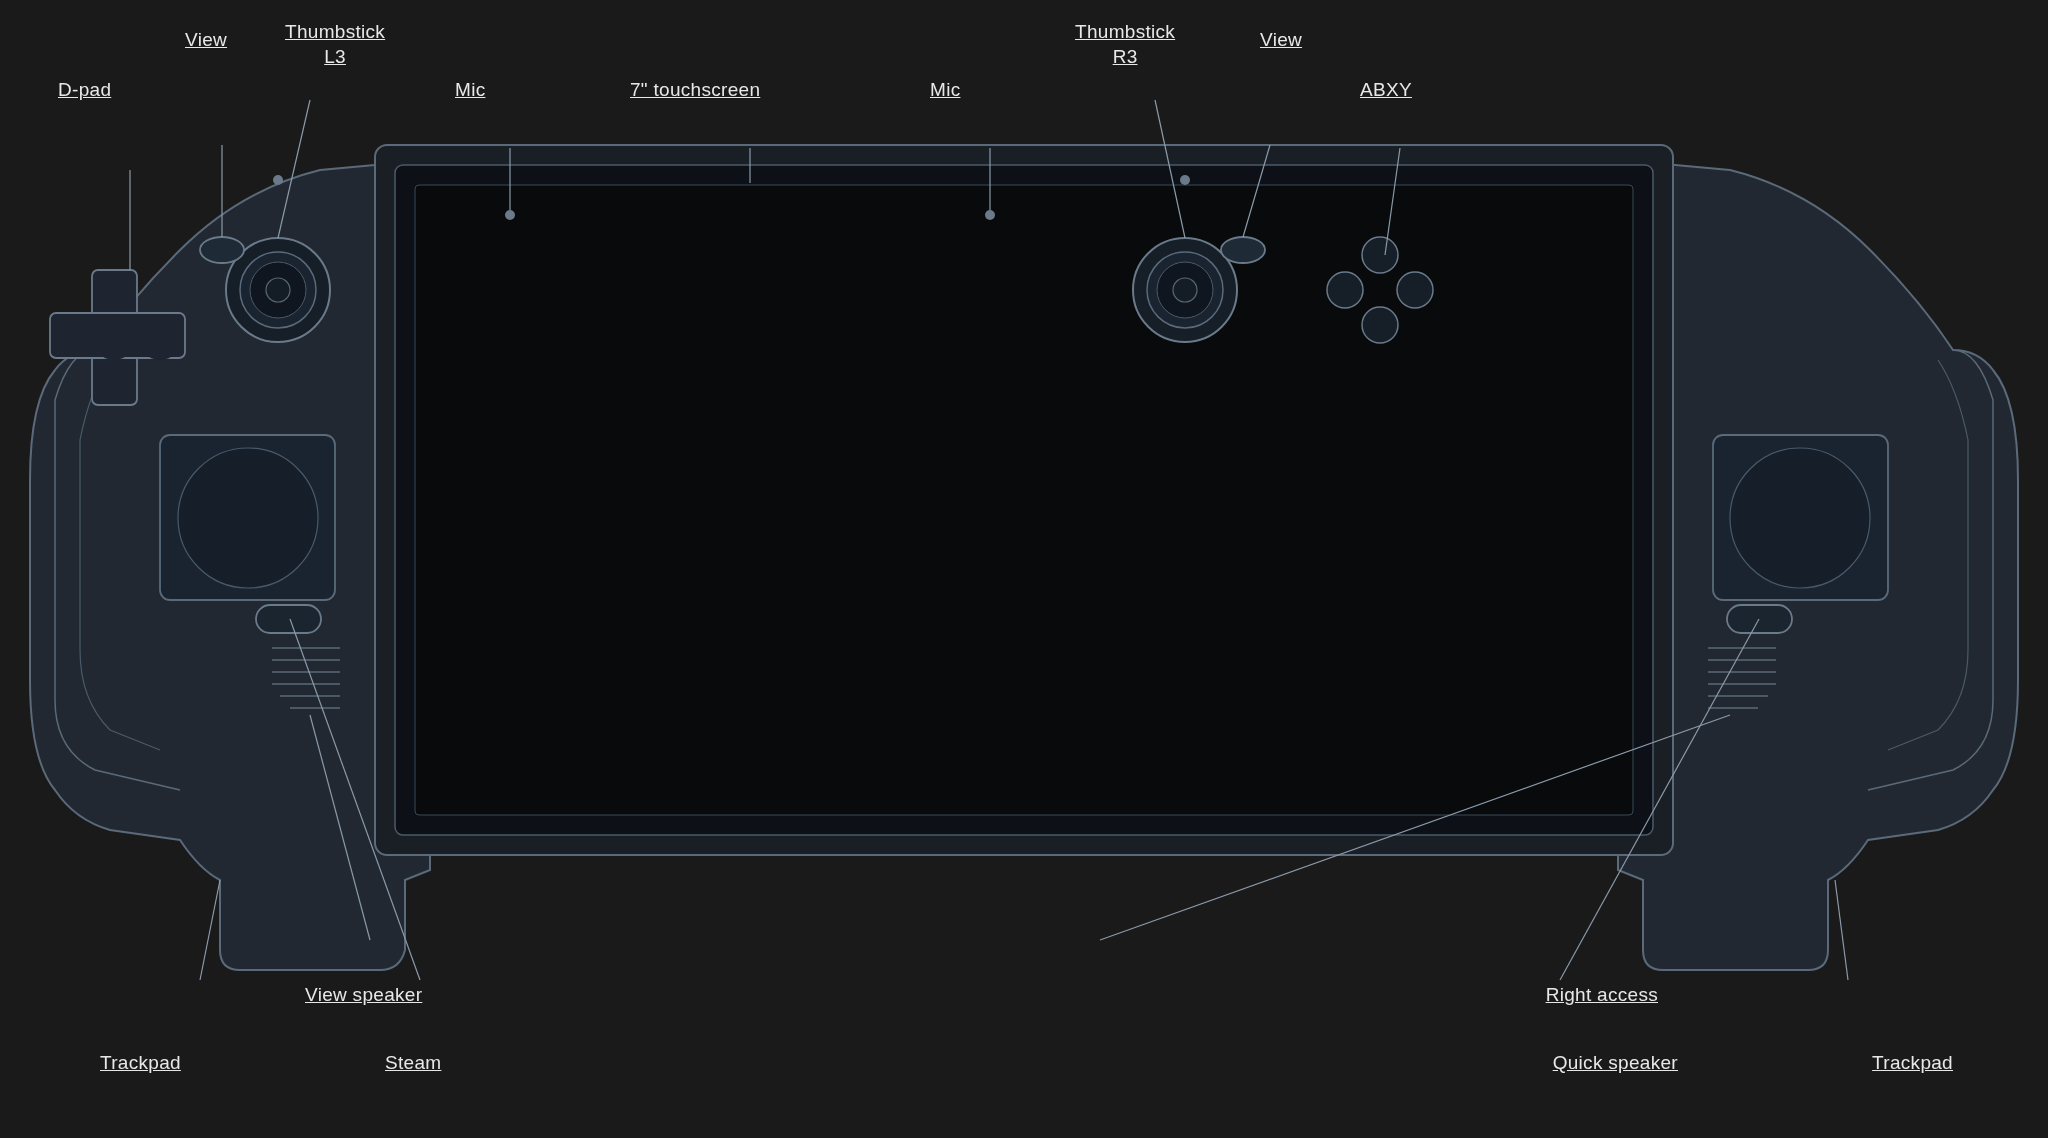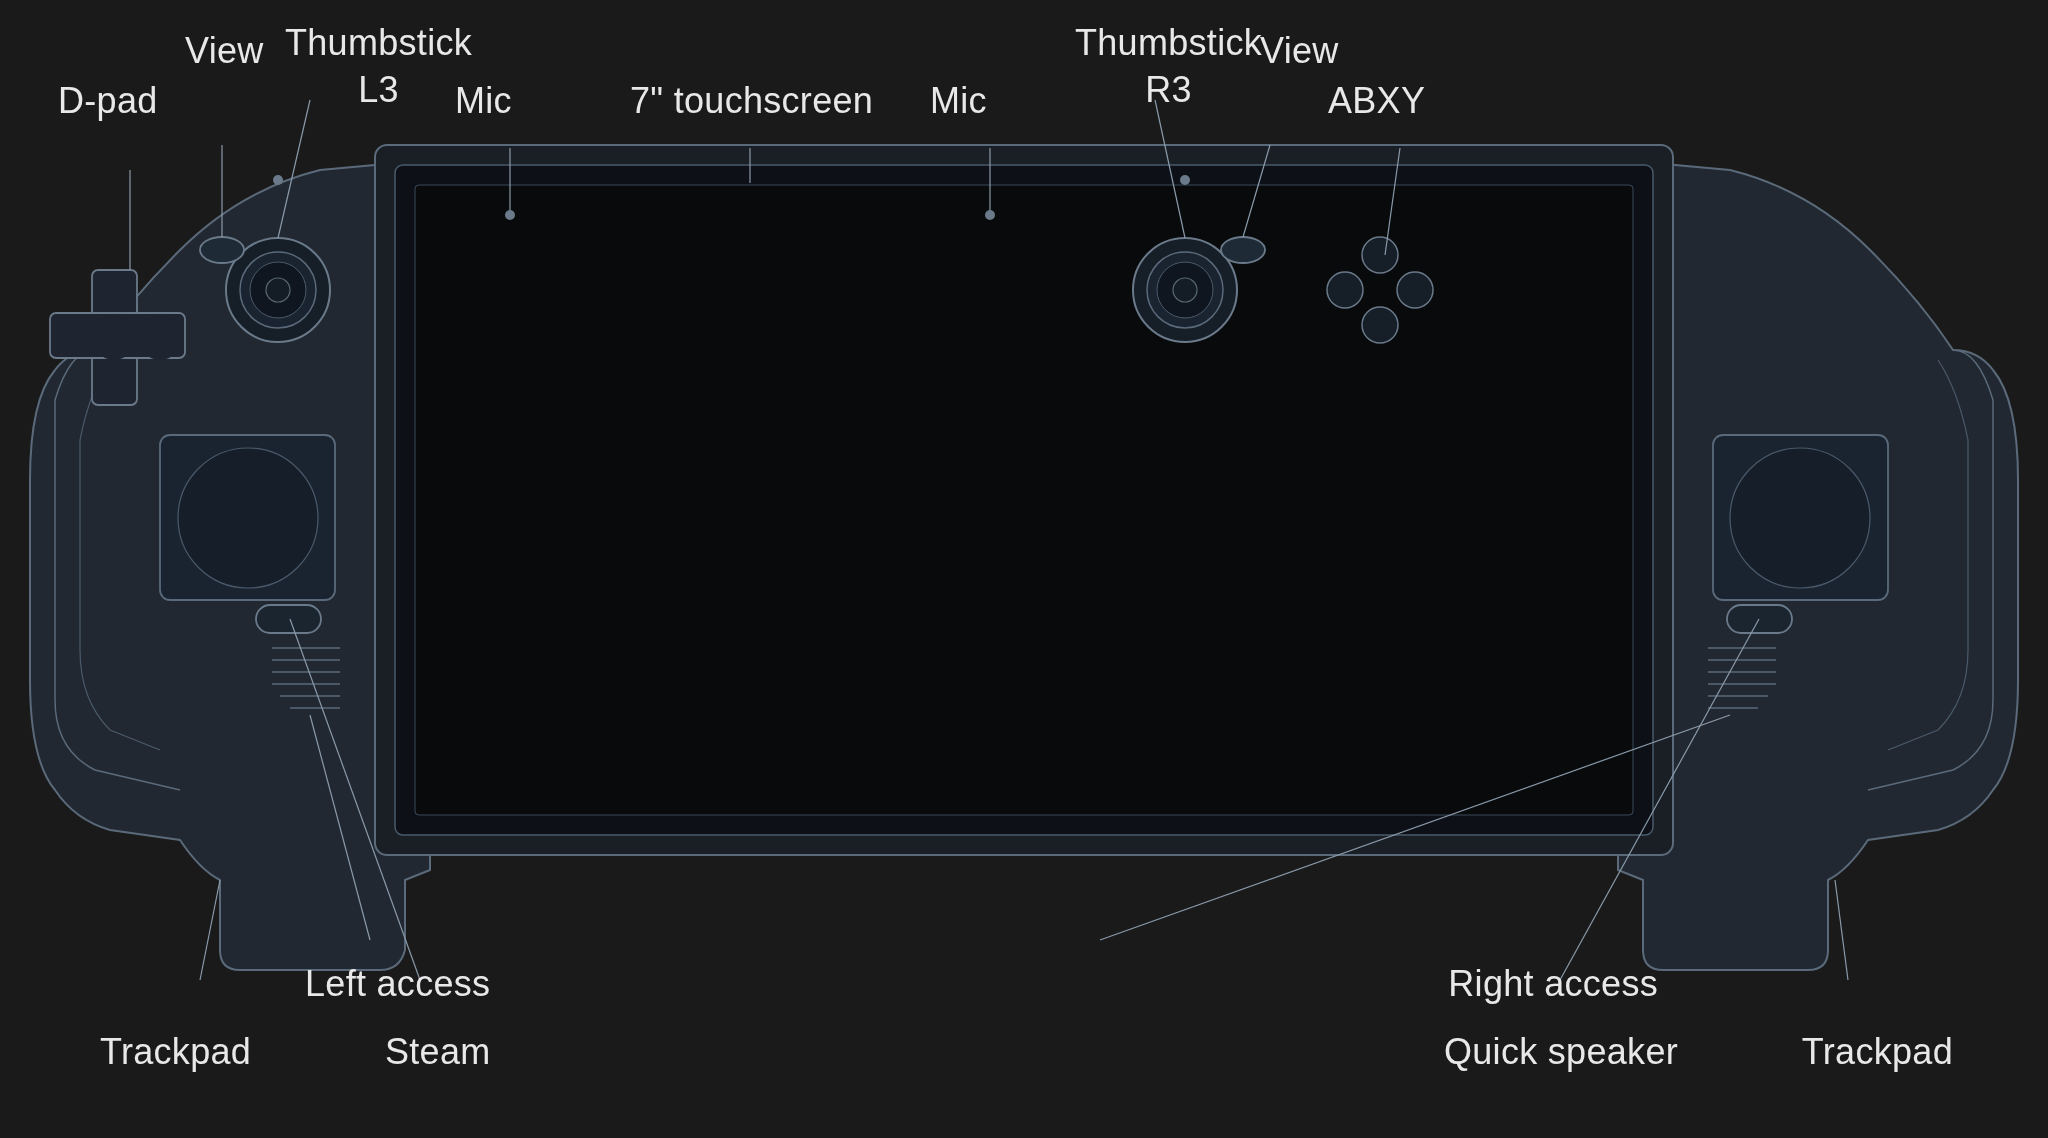--- a/index.html
+++ b/index.html
@@ -22,45 +22,46 @@
     
     .diagram-svg {
       width: 100%;
       height: 100%;
     }
 
     
     .label {
       position: absolute;
       color: #e8e8e8;
-      font-size: 36px;
+      font-size: 19px;
       font-weight: 400;
       letter-spacing: 0.3px;
       white-space: nowrap;
       line-height: 1.3;
+      text-decoration: underline;
     }
 
     
     .label-dpad { top: 78px; left: 58px; }
     
     .label-view { top: 28px; left: 185px; }
     
     .label-thumbstick-l3 { top: 20px; left: 285px; }
     
     .label-mic-left { top: 78px; left: 455px; }
     
     .label-touchscreen { top: 78px; left: 630px; }
     
     .label-mic-right { top: 78px; left: 930px; }
     
     .label-thumbstick-r3 { top: 20px; left: 1075px; }
     
     .label-menu { top: 28px; left: 1260px; }
     
-    .label-abxy { top: 78px; left: 1328px; }
+    .label-abxy { top: 78px; left: 1360px; }
     
     .label-trackpad-left { bottom: 62px; left: 100px; }
     
     .label-steam { bottom: 62px; left: 385px; }
     
     .label-left-speaker { bottom: 130px; left: 305px; }
     
     .label-right-speaker { bottom: 130px; right: 390px; }
     
     .label-quick-access { bottom: 62px; right: 370px; }
@@ -266,17 +267,17 @@
   <div class="label label-touchscreen">7" touchscreen</div>
   <div class="label label-mic-right">Mic</div>
   <div class="label label-thumbstick-r3" style="text-align:center;">
     <span>Thumbstick</span><br>
     <span>R3</span>
   </div>
   <div class="label label-menu">View</div>
   <div class="label label-abxy">ABXY</div>
   <div class="label label-trackpad-left">Trackpad</div>
   <div class="label label-steam">Steam</div>
-  <div class="label label-left-speaker">Left access</div>
+  <div class="label label-left-speaker">View speaker</div>
   <div class="label label-right-speaker">Right access</div>
   <div class="label label-quick-access">Quick speaker</div>
   <div class="label label-trackpad-right">Trackpad</div>
 </div>
 
 </body></html>

